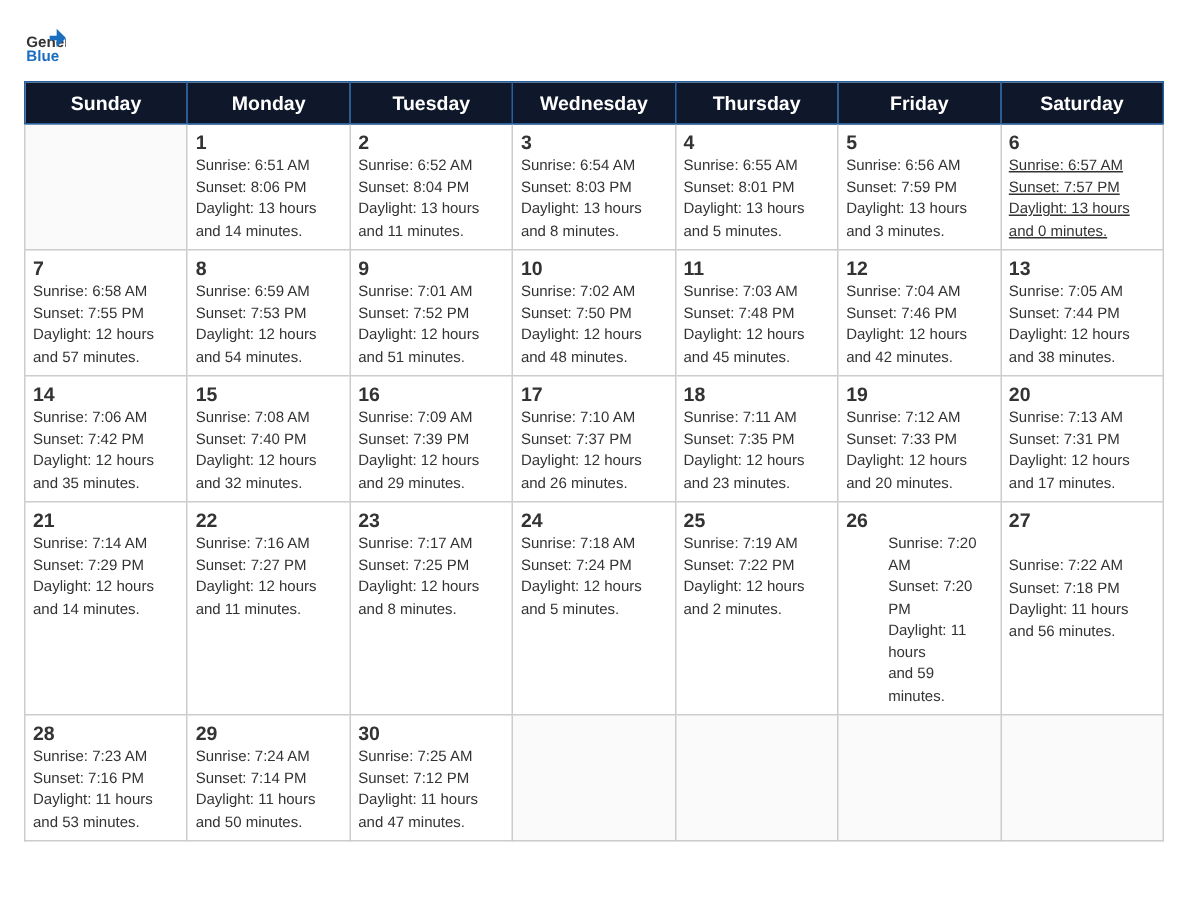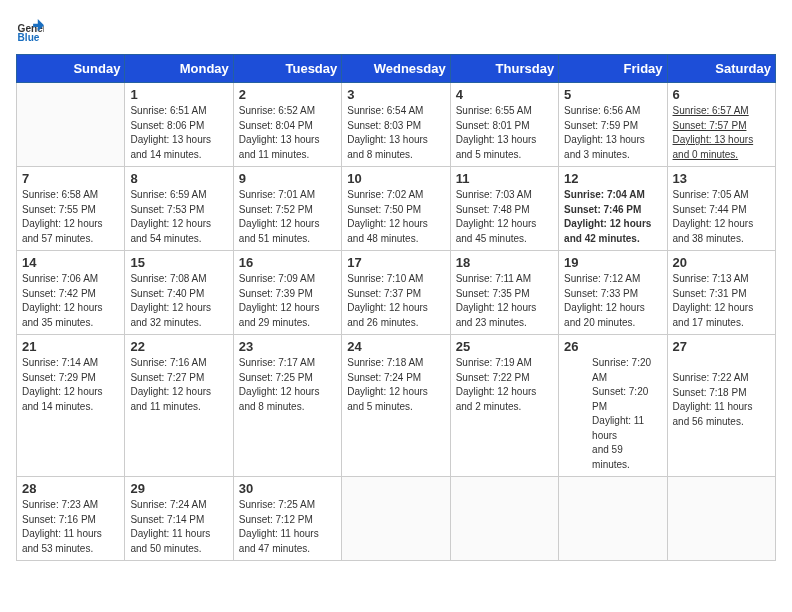--- a/index.html
+++ b/index.html
@@ -36,26 +36,26 @@
     .location {
       font-size: 14px;
       color: #555;
     }
     .calendar {
       width: 100%;
       border-collapse: collapse;
       border: 1px solid #ccc;
     }
     .calendar th {
-      background: #1d4ed8;
+      background: #0f172a;
       color: #fff;
       font-size: 13px;
       font-weight: bold;
       padding: 6px 4px;
-      text-align: right;
+      text-align: center;
       border: 1px solid #2560a0;
     }
     .calendar td {
       vertical-align: top;
       border: 1px solid #ccc;
       padding: 4px 5px;
       width: calc(100% / 7);
       min-height: 80px;
       font-size: 10.5px;
       color: #333;
@@ -185,21 +185,21 @@
         </td>
         <td>
           <span class="day-number">11</span>
           <div class="day-info" style="white-space: pre-line;">Sunrise: 7:03 AM
 Sunset: 7:48 PM
 Daylight: 12 hours
 and 45 minutes.</div>
         </td>
         <td>
           <span class="day-number">12</span>
-          <div class="day-info" style="white-space: pre-line; font-weight: bold;">Sunrise: 7:04 AM
+          <div class="day-info" style="white-space: pre-line;">Sunrise: 7:04 AM
 Sunset: 7:46 PM
 Daylight: 12 hours
 and 42 minutes.</div>
         </td>
         <td>
           <span class="day-number">13</span>
           <div class="day-info" style="white-space: pre-line;">Sunrise: 7:05 AM
 Sunset: 7:44 PM
 Daylight: 12 hours
 and 38 minutes.</div>

